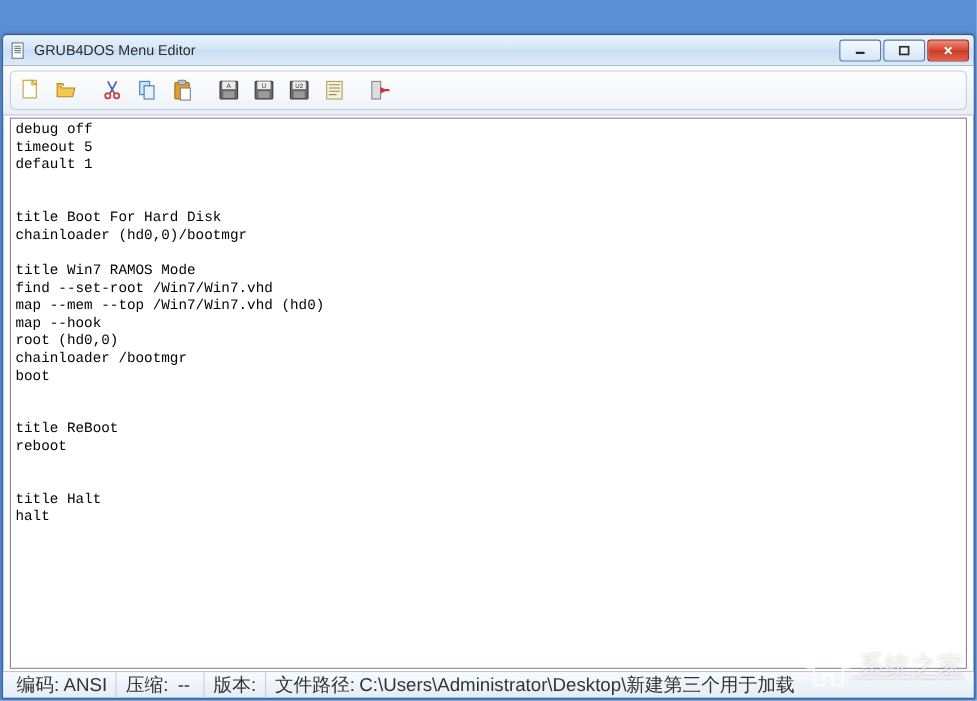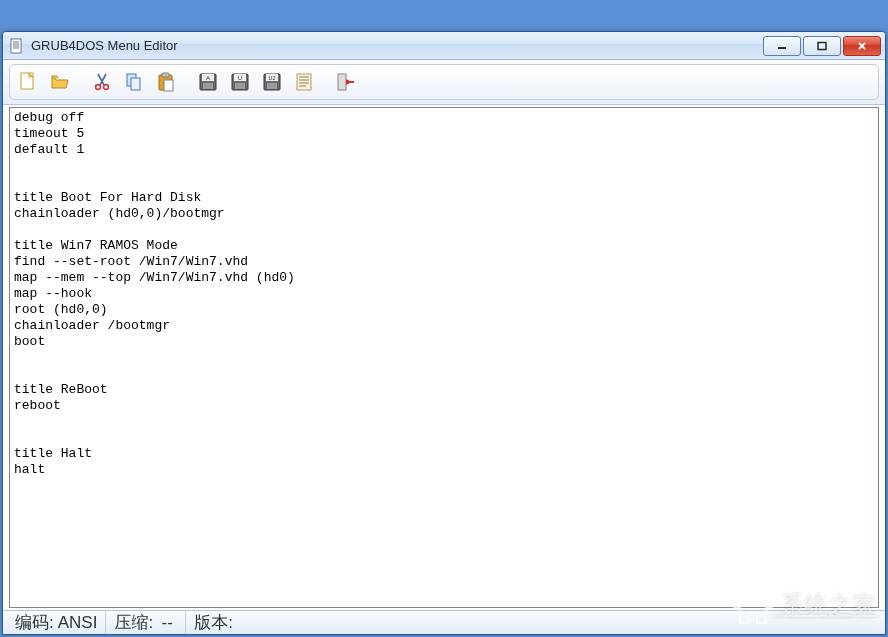--- a/index.html
+++ b/index.html
@@ -270,20 +270,24 @@
       <span>编码:</span>
       <span style="min-width:38px;">ANSI</span>
     </div>
     <div class="status-cell">
       <span>压缩:</span>
       <span style="min-width:20px;text-align:center">--</span>
     </div>
     <div class="status-cell">
       <span>版本:</span>
     </div>
+    <div class="status-cell">
+      <span>文件路径:</span>
+      <span>C:\Users\Administrator\Desktop\新建第三个用于加载</span>
+    </div>
   </div>
 
 </div>
 
 <div class="watermark">
   <svg class="house" viewBox="0 0 40 36">
     <polygon points="20,2 38,18 33,18 33,34 24,34 24,24 16,24 16,34 7,34 7,18 2,18" fill="none" stroke="rgba(255,255,255,0.75)" stroke-width="2"></polygon>
   </svg>
   <span>系统之家</span>
 </div>

